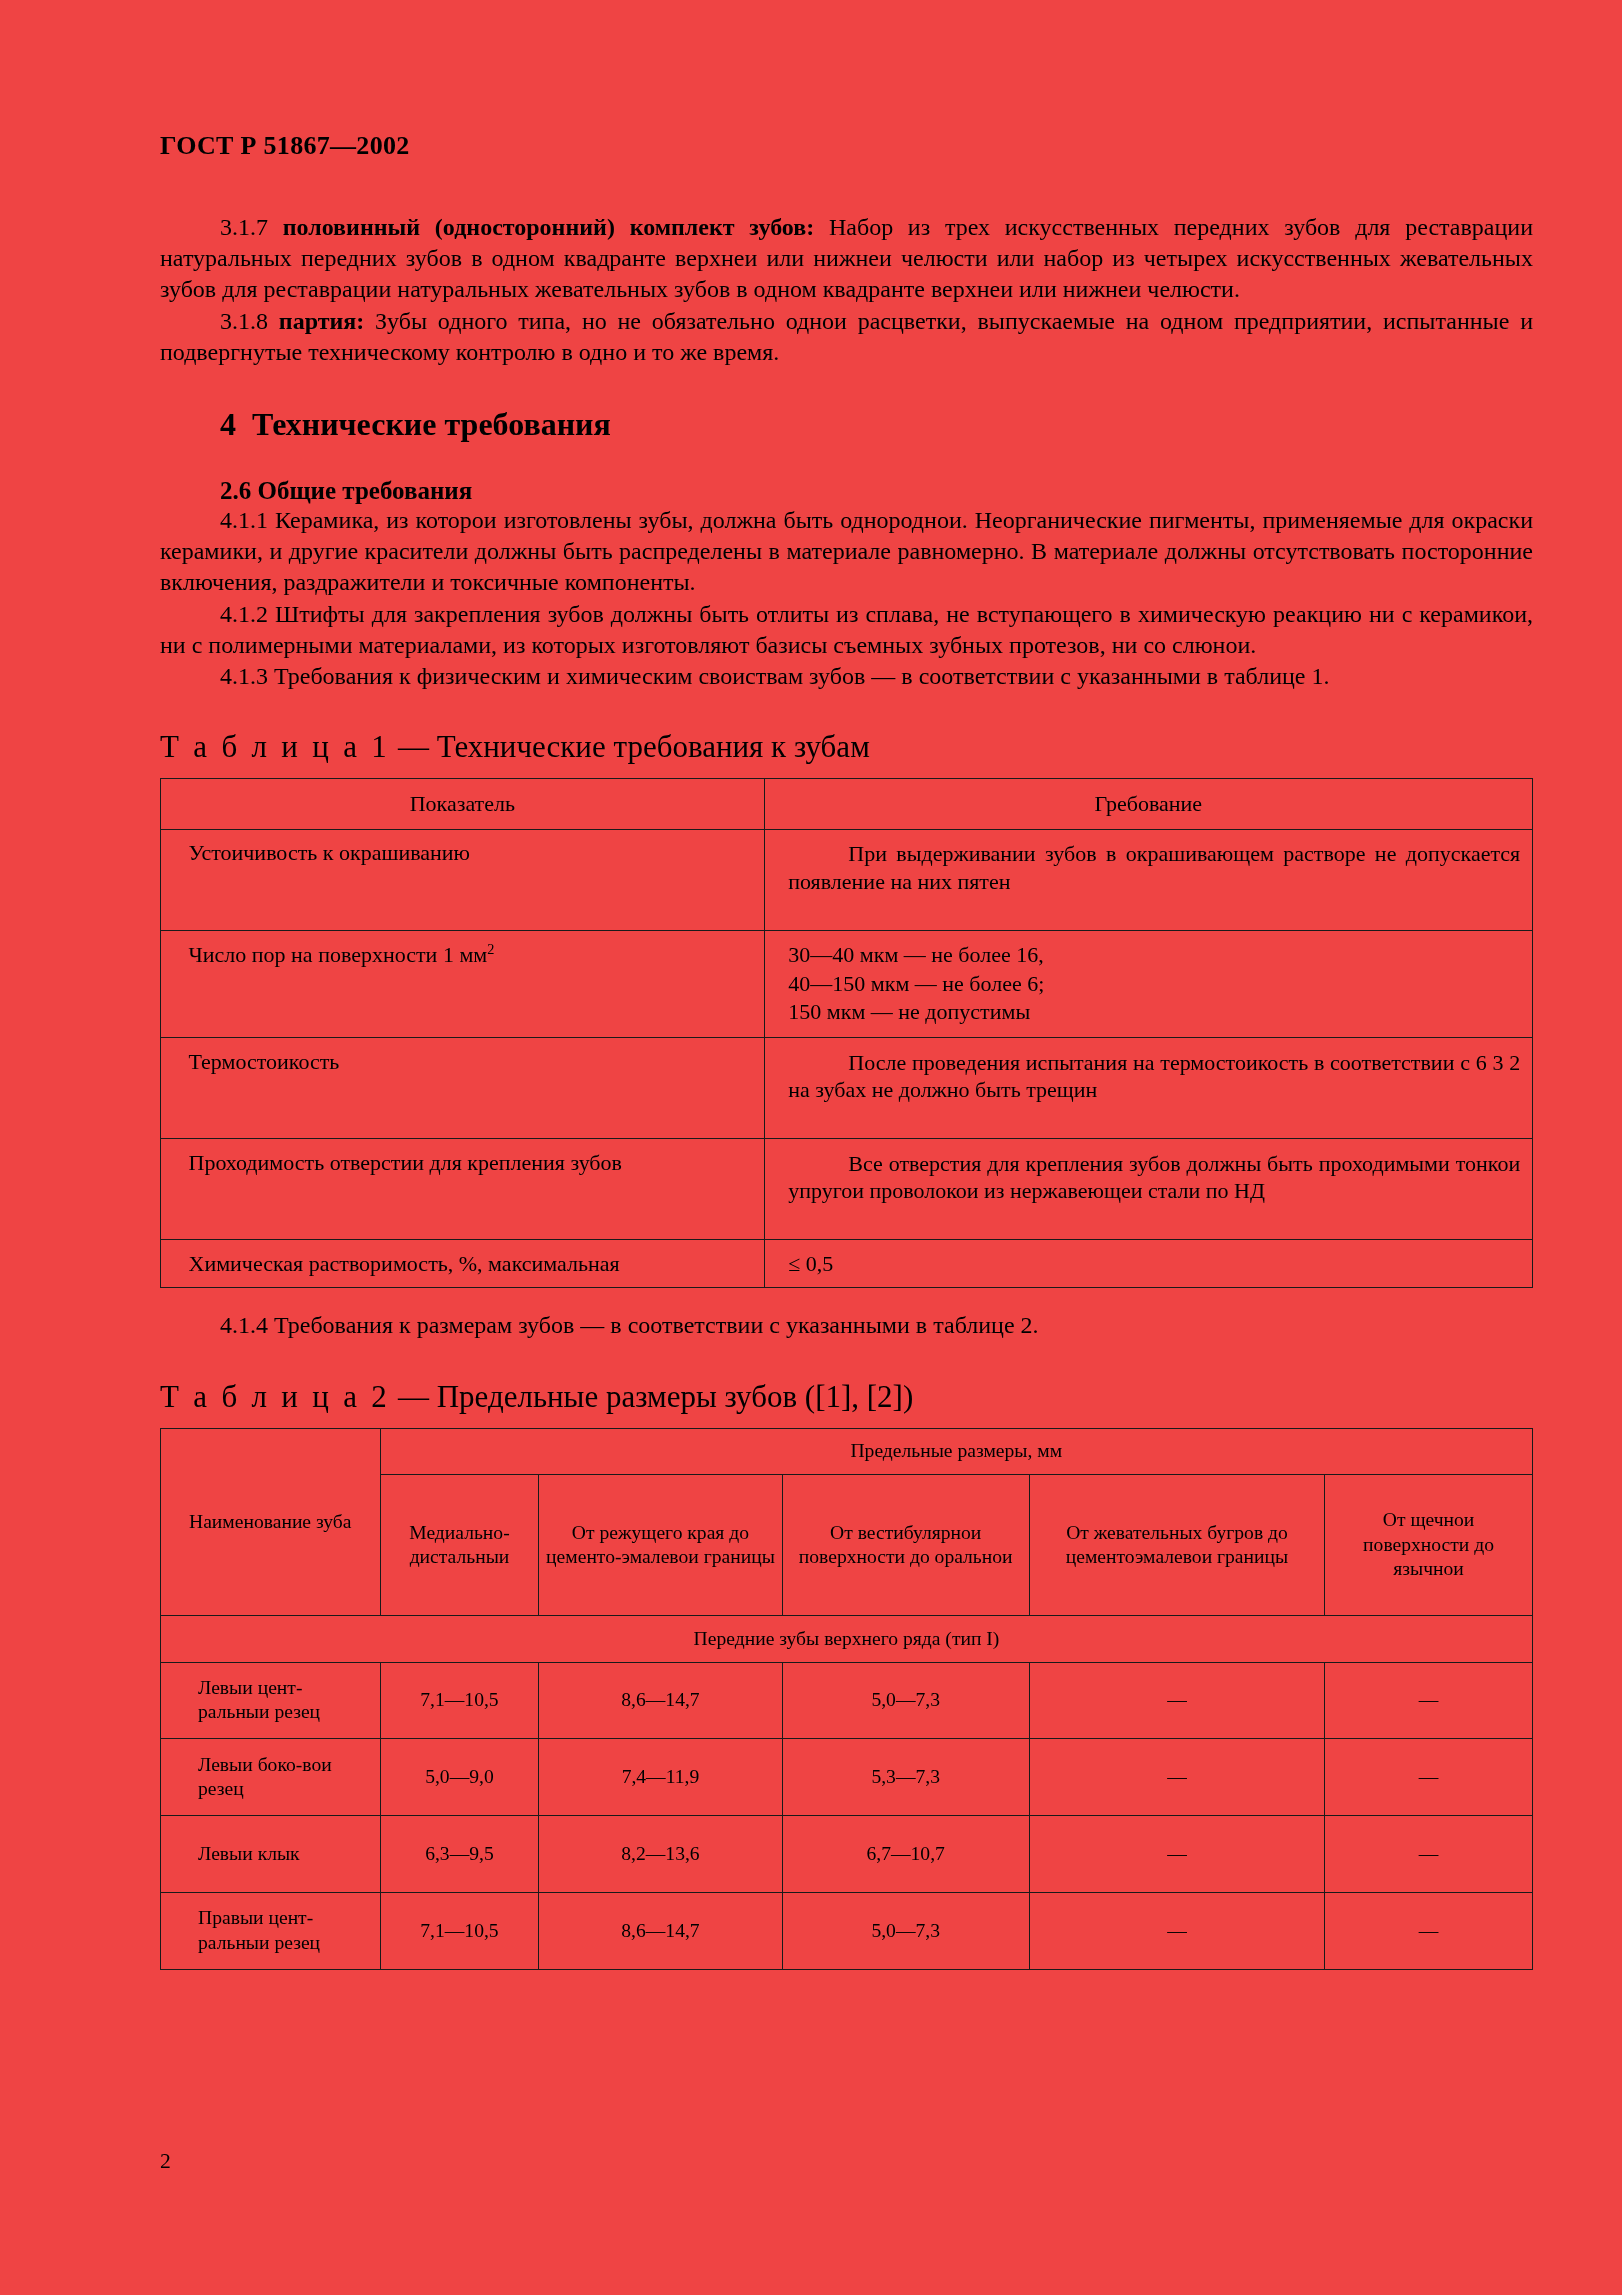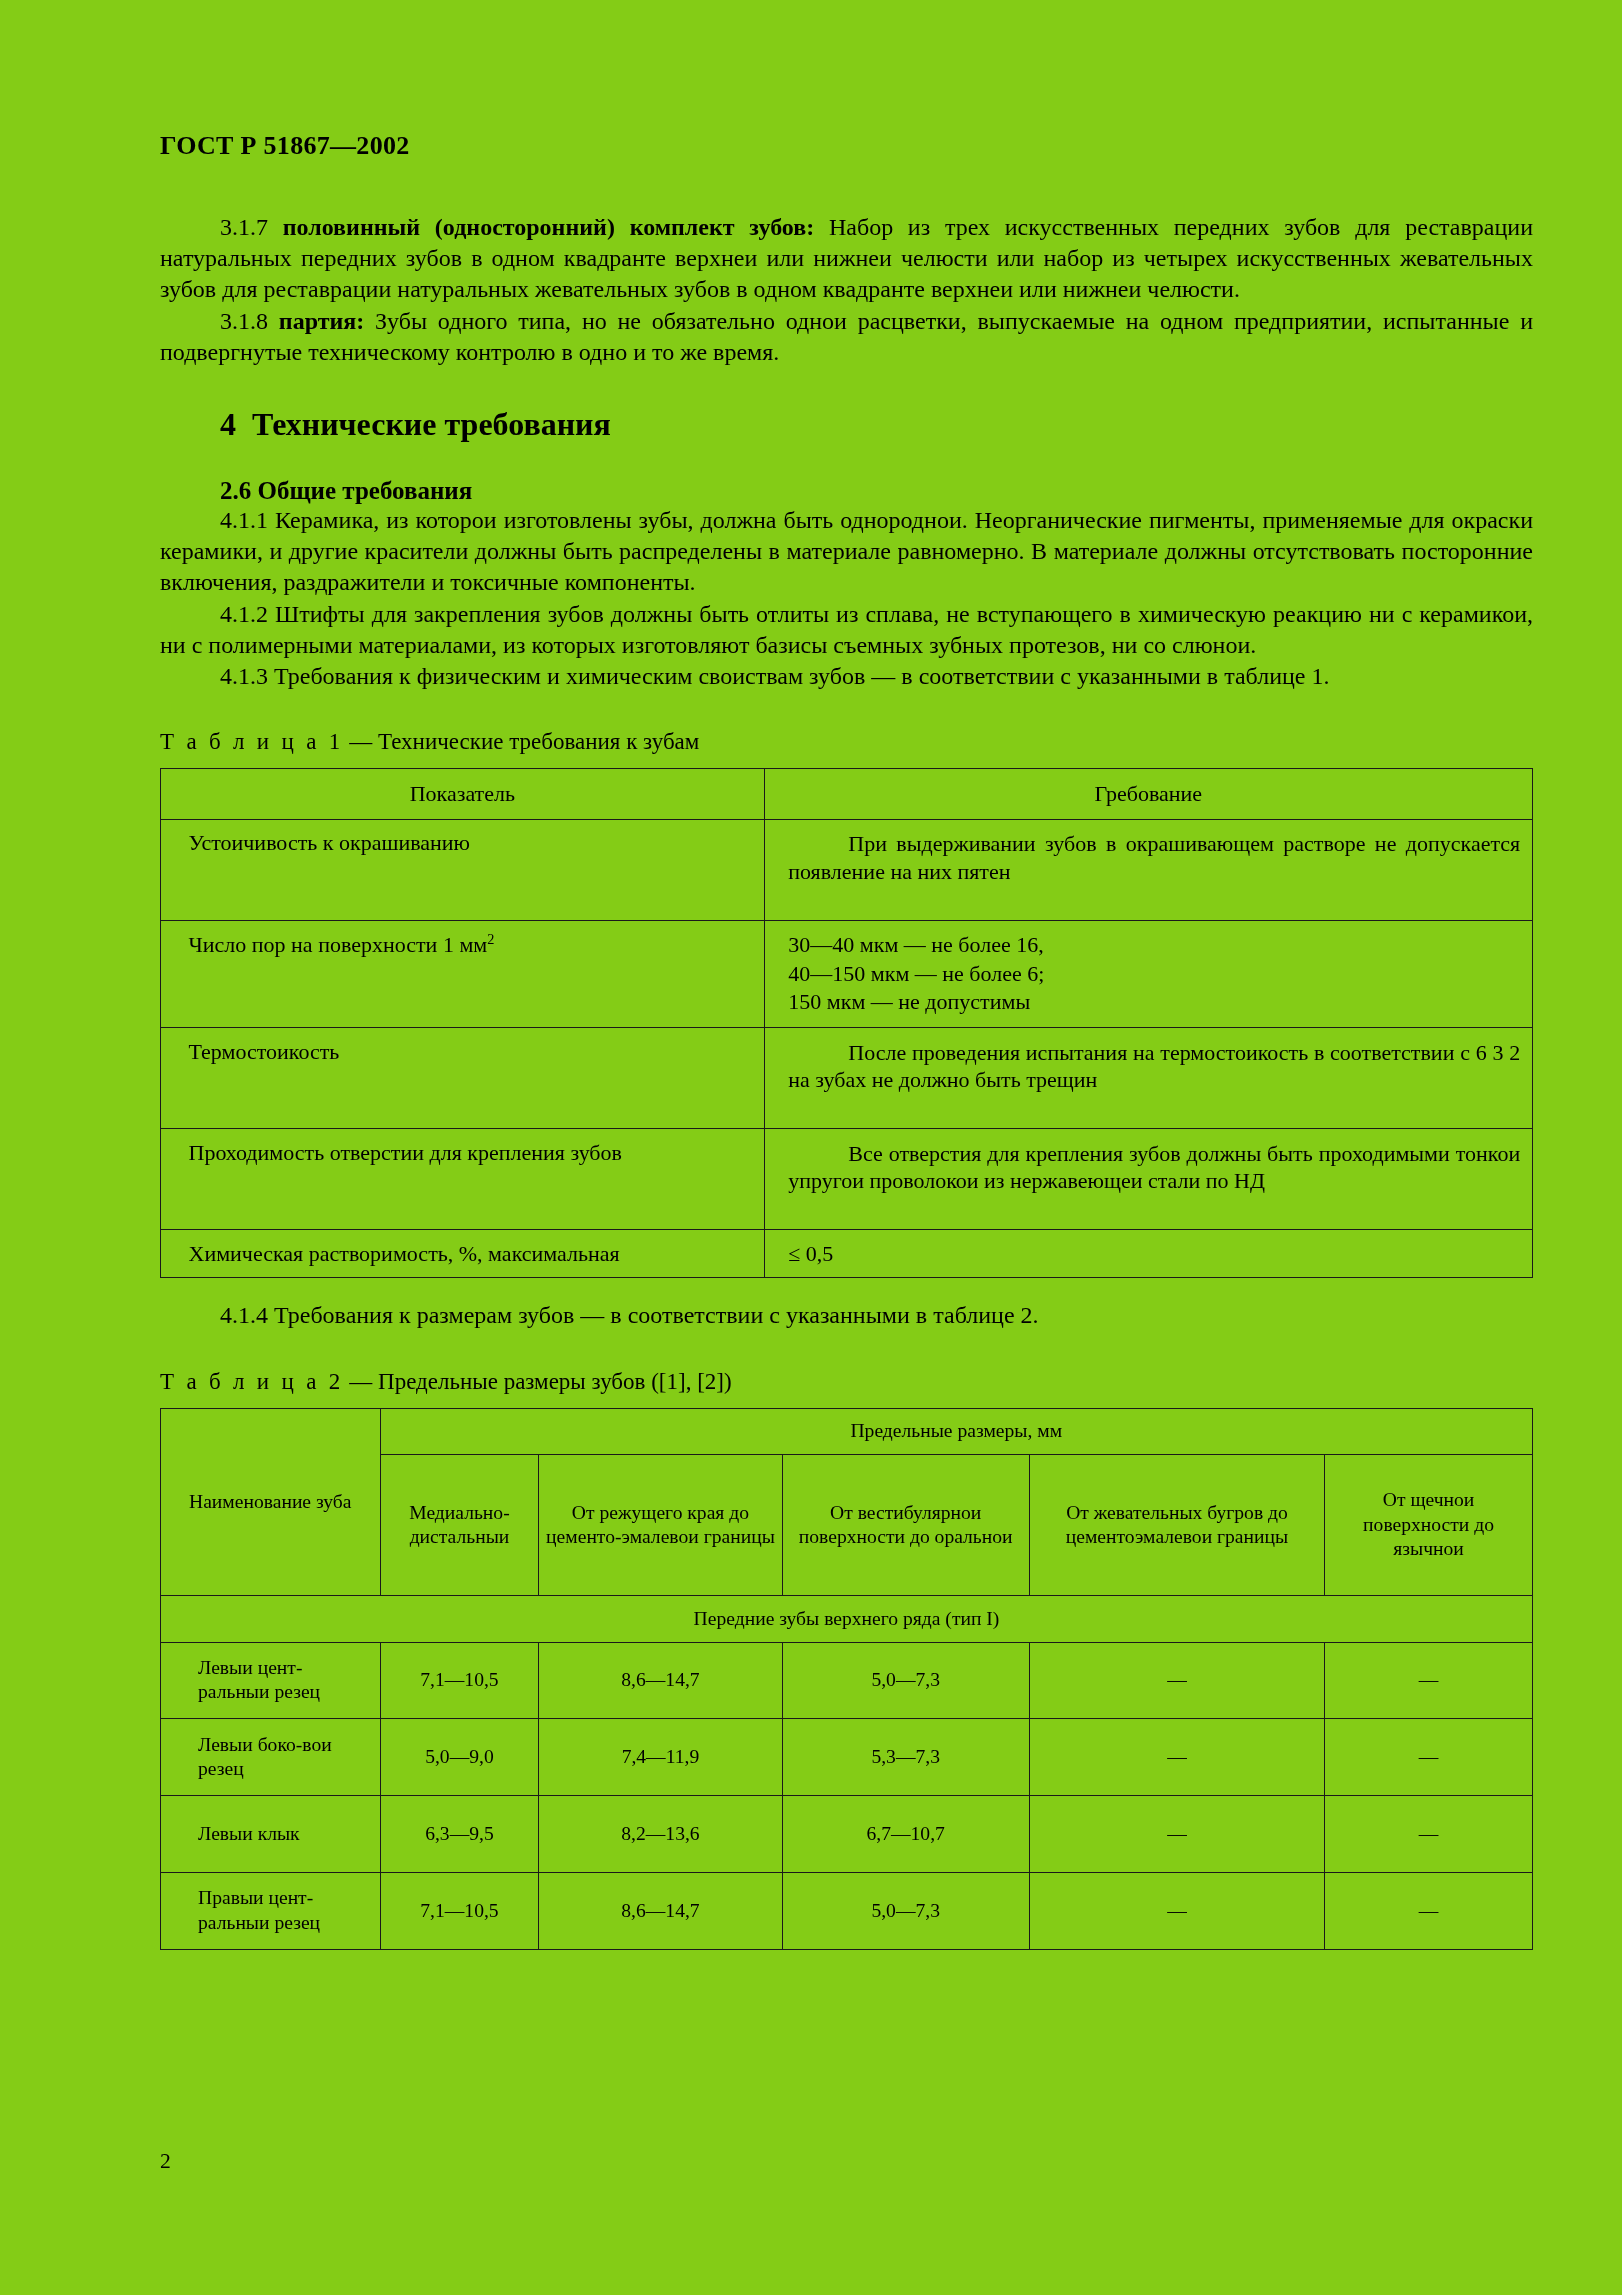--- a/index.html
+++ b/index.html
@@ -10,21 +10,21 @@
   body {
     font-family: "Liberation Serif", serif;
     color: #000000;
   }
   .page {
     width: 1622px;
     height: 2295px;
     box-sizing: border-box;
     position: relative;
     padding: 131px 89px 0 160px;
-    background: #84cc16;
+    background: #ef4444;
   }
   .doc-header {
     font-family: "Liberation Serif", serif;
     font-weight: bold;
     font-size: 26px;
     letter-spacing: 0.3px;
     margin-bottom: 51px;
   }
   p.body-text {
     font-size: 24px;
@@ -45,21 +45,21 @@
   }
   h3.subsection {
     font-size: 25px;
     font-weight: bold;
     margin: 34px 0 0 0;
     text-indent: 60px;
   }
   .gap-md { height: 22px; }
 
   .table-caption {
-    font-size: 23px;
+    font-size: 31px;
     margin: 37px 0 13px 0;
   }
   .table-caption .spaced {
     letter-spacing: 3.3px;
   }
 
   table.doc-table {
     border-collapse: collapse;
     width: 100%;
     font-size: 22px;

